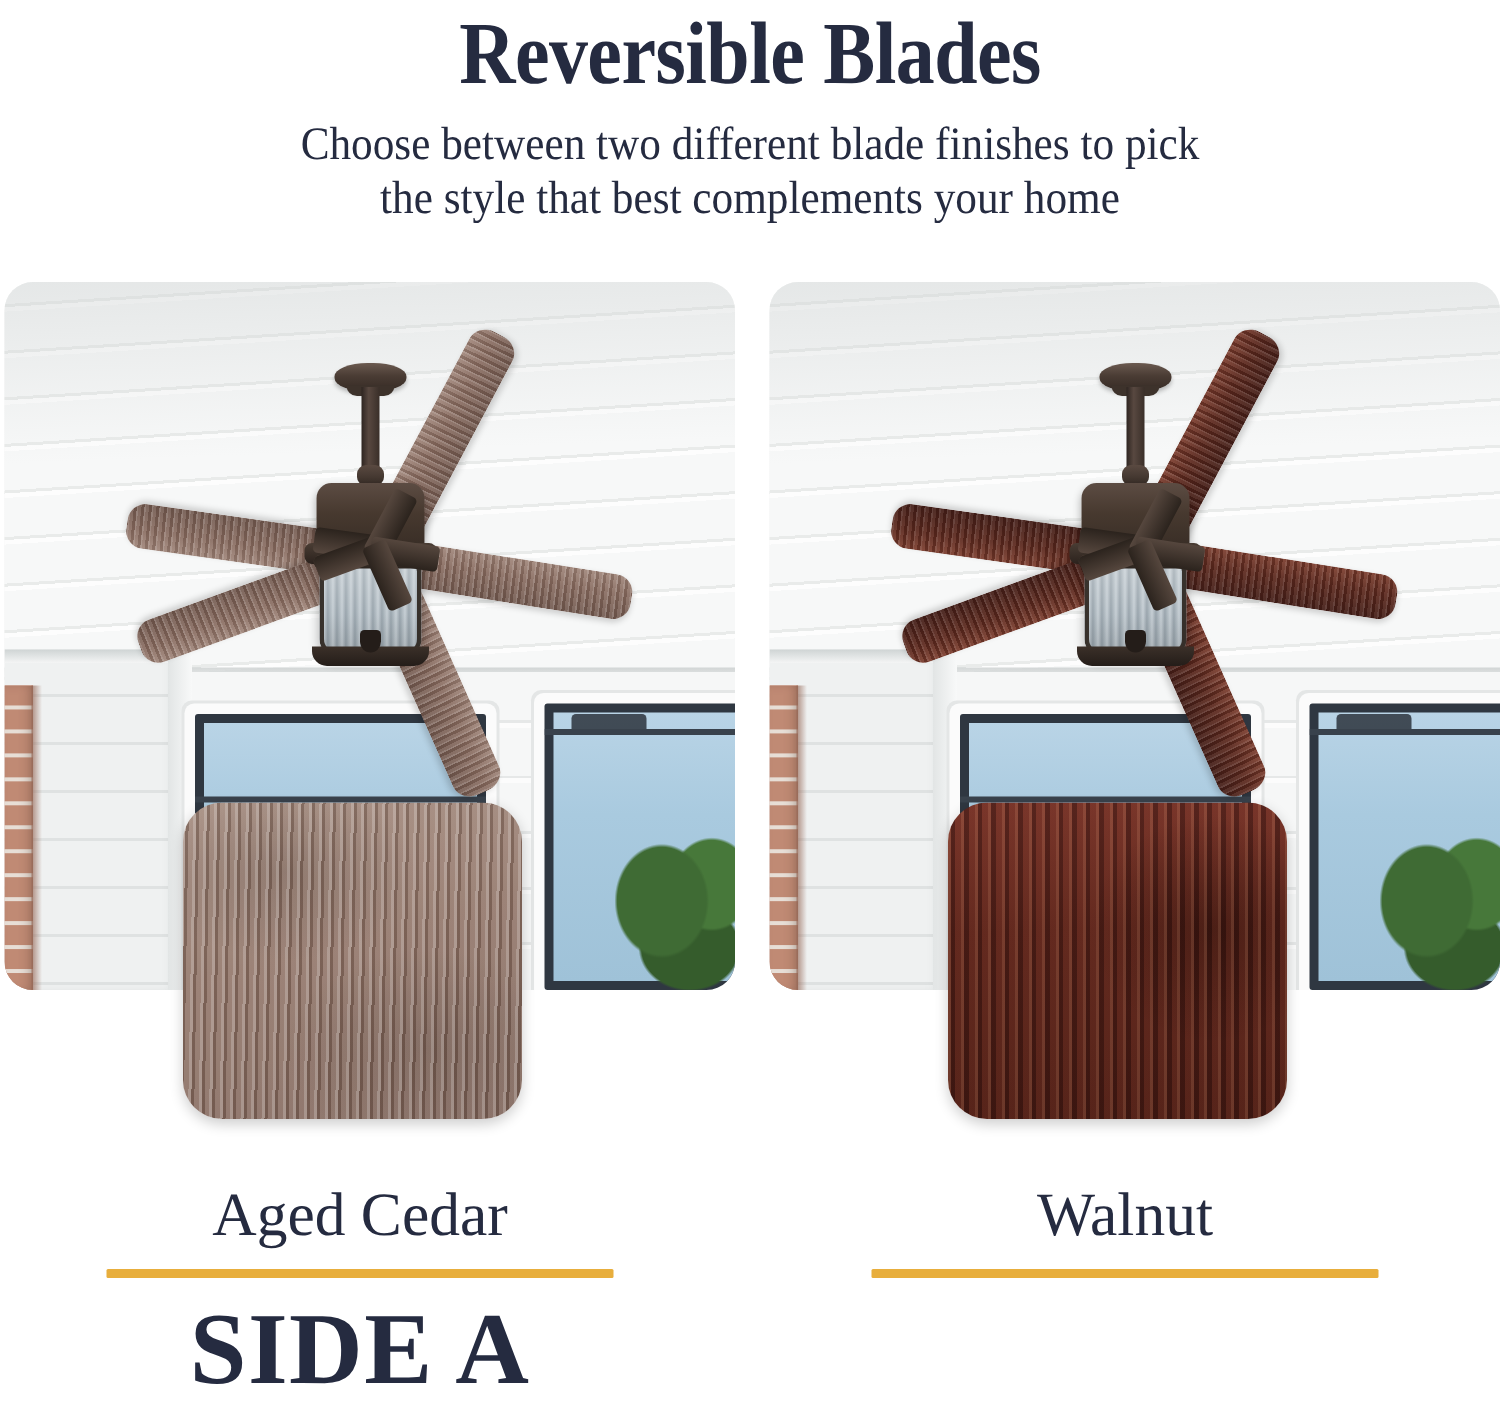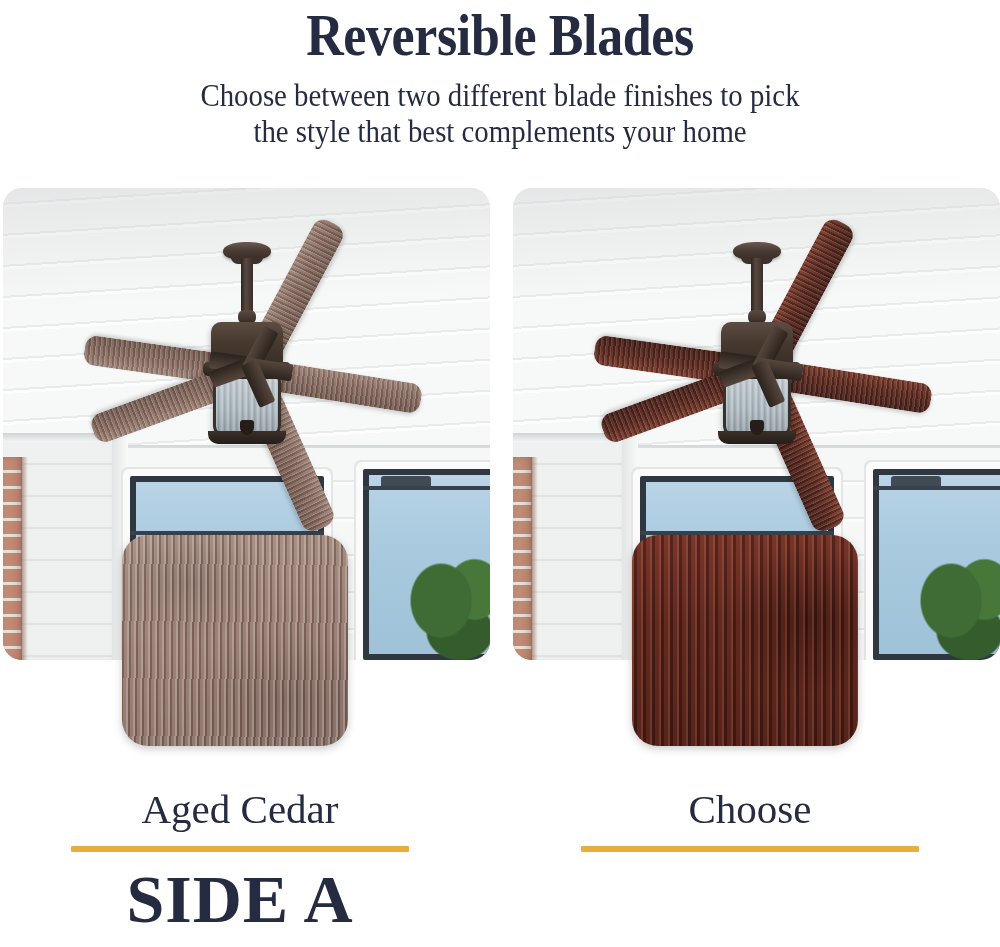--- a/index.html
+++ b/index.html
@@ -420,17 +420,17 @@
   <div class="swatch swatch-cedar" id="swatch-left"></div>
   <div class="swatch swatch-walnut" id="swatch-right"></div>
 
   <div class="caption" id="caption-left">
     <div class="finish-name">Aged Cedar</div>
     <div class="rule"></div>
     <div class="side-label">SIDE A</div>
   </div>
 
   <div class="caption" id="caption-right">
-    <div class="finish-name">Choose</div>
+    <div class="finish-name">Walnut</div>
     <div class="rule"></div>
   </div>
 
 </div>
 
 </body></html>

